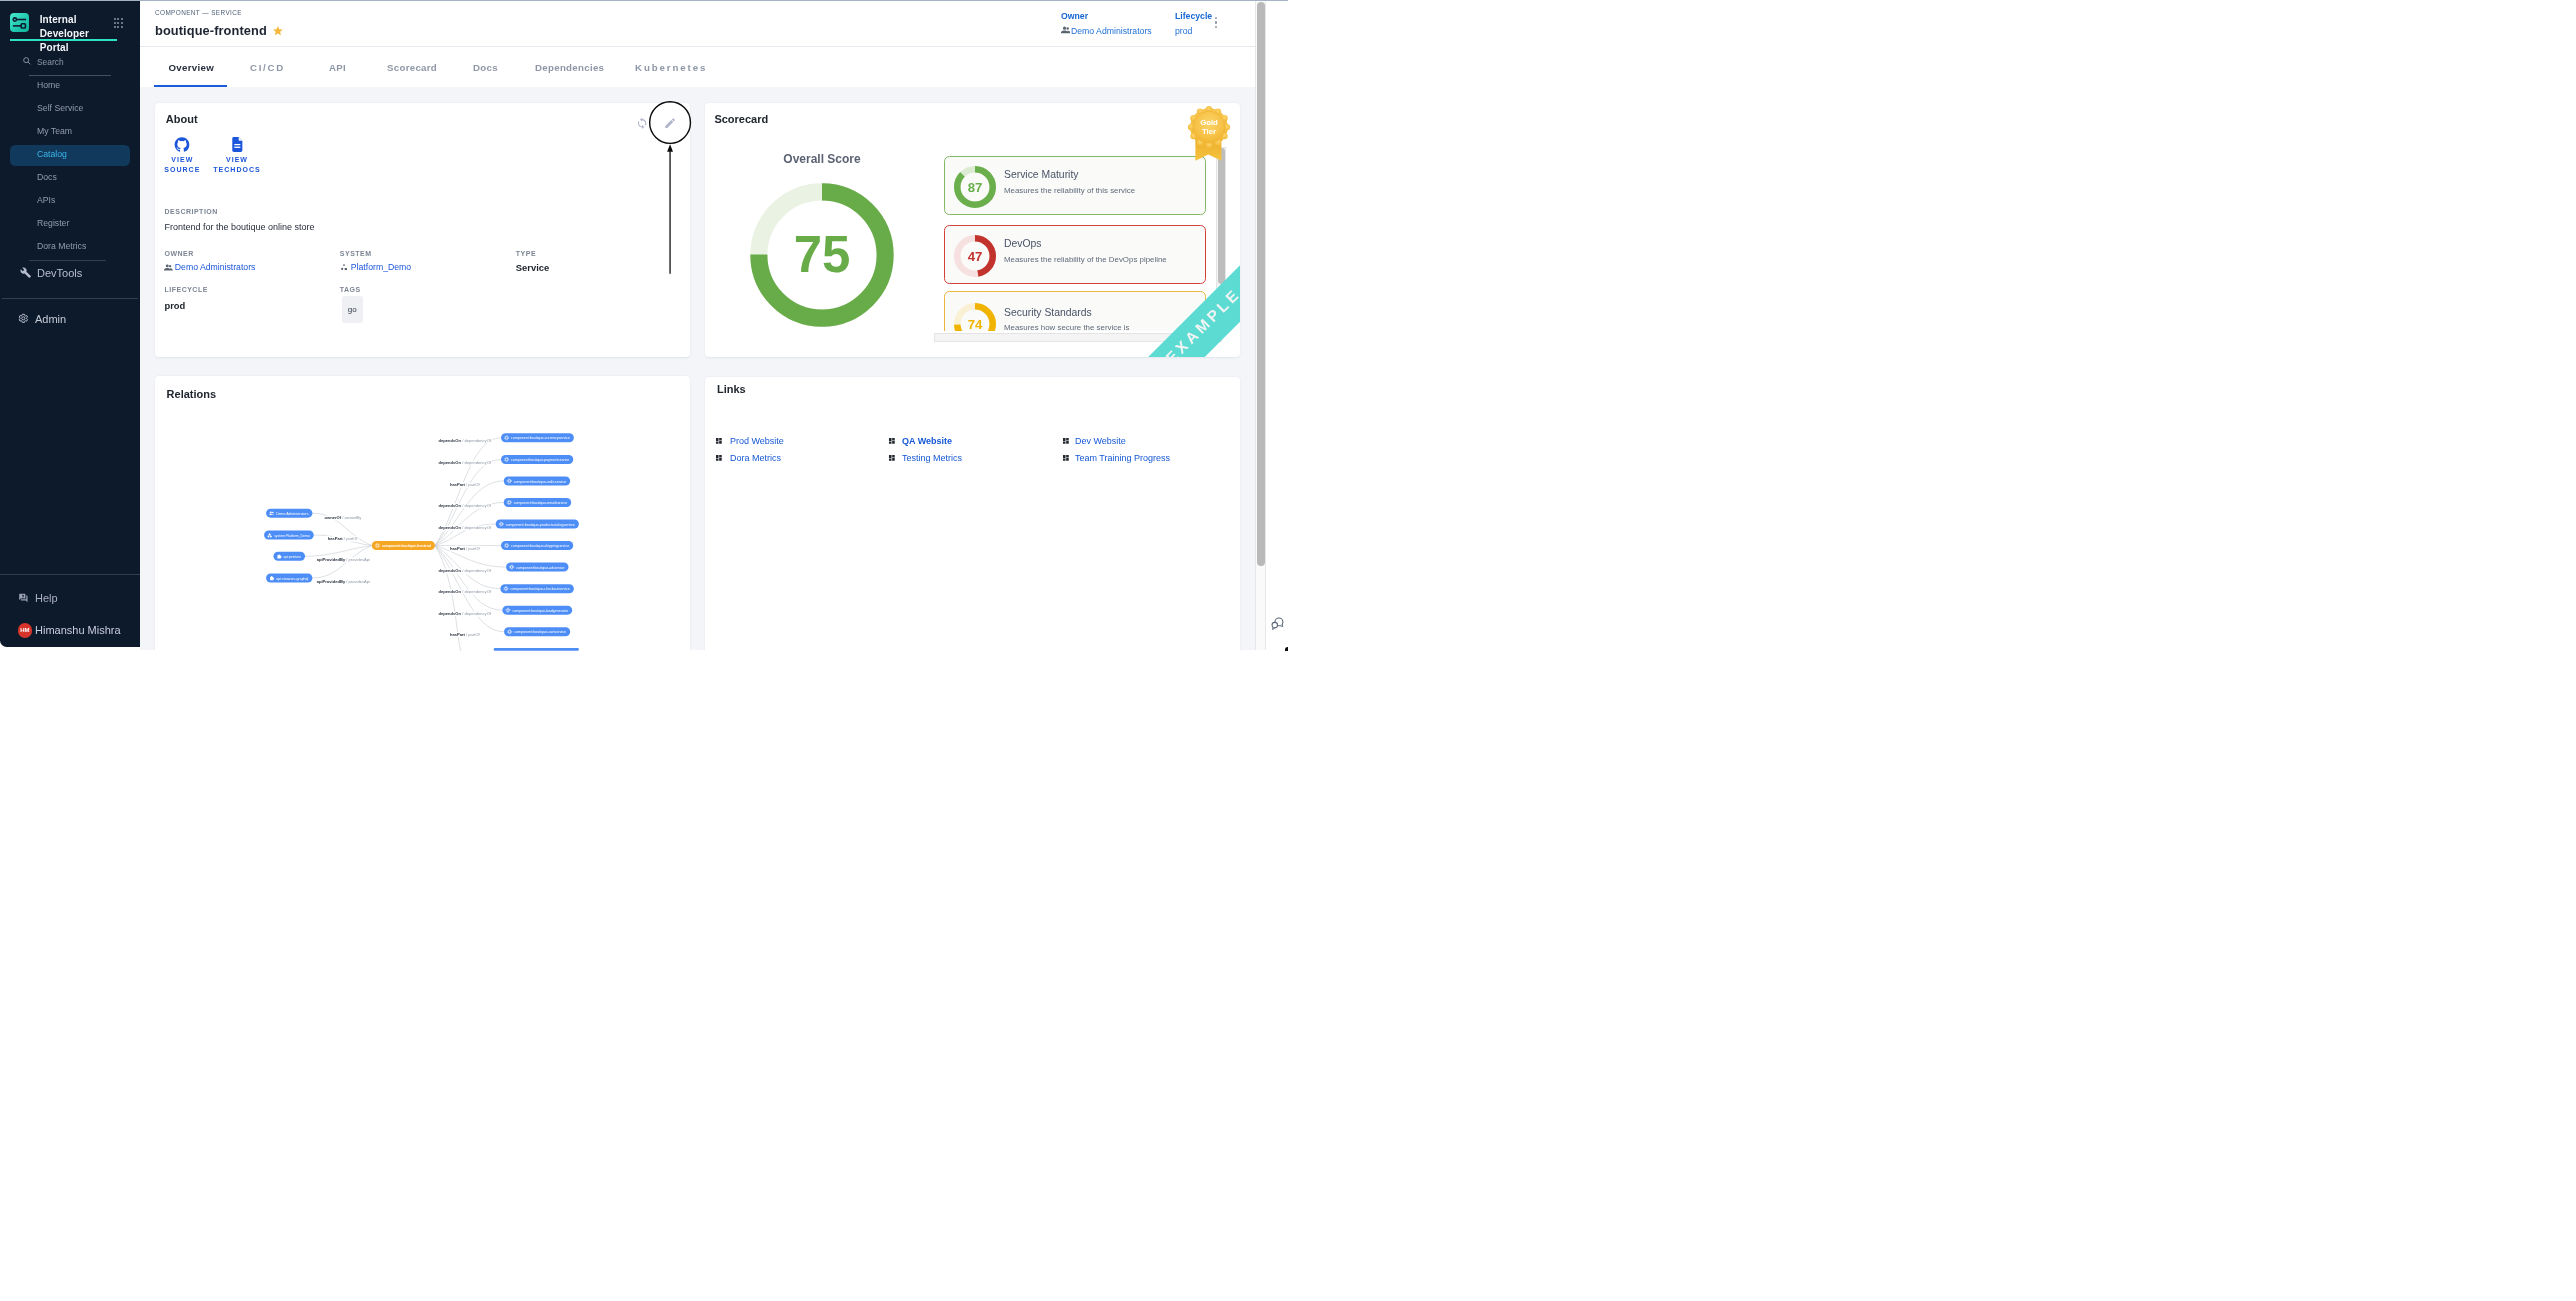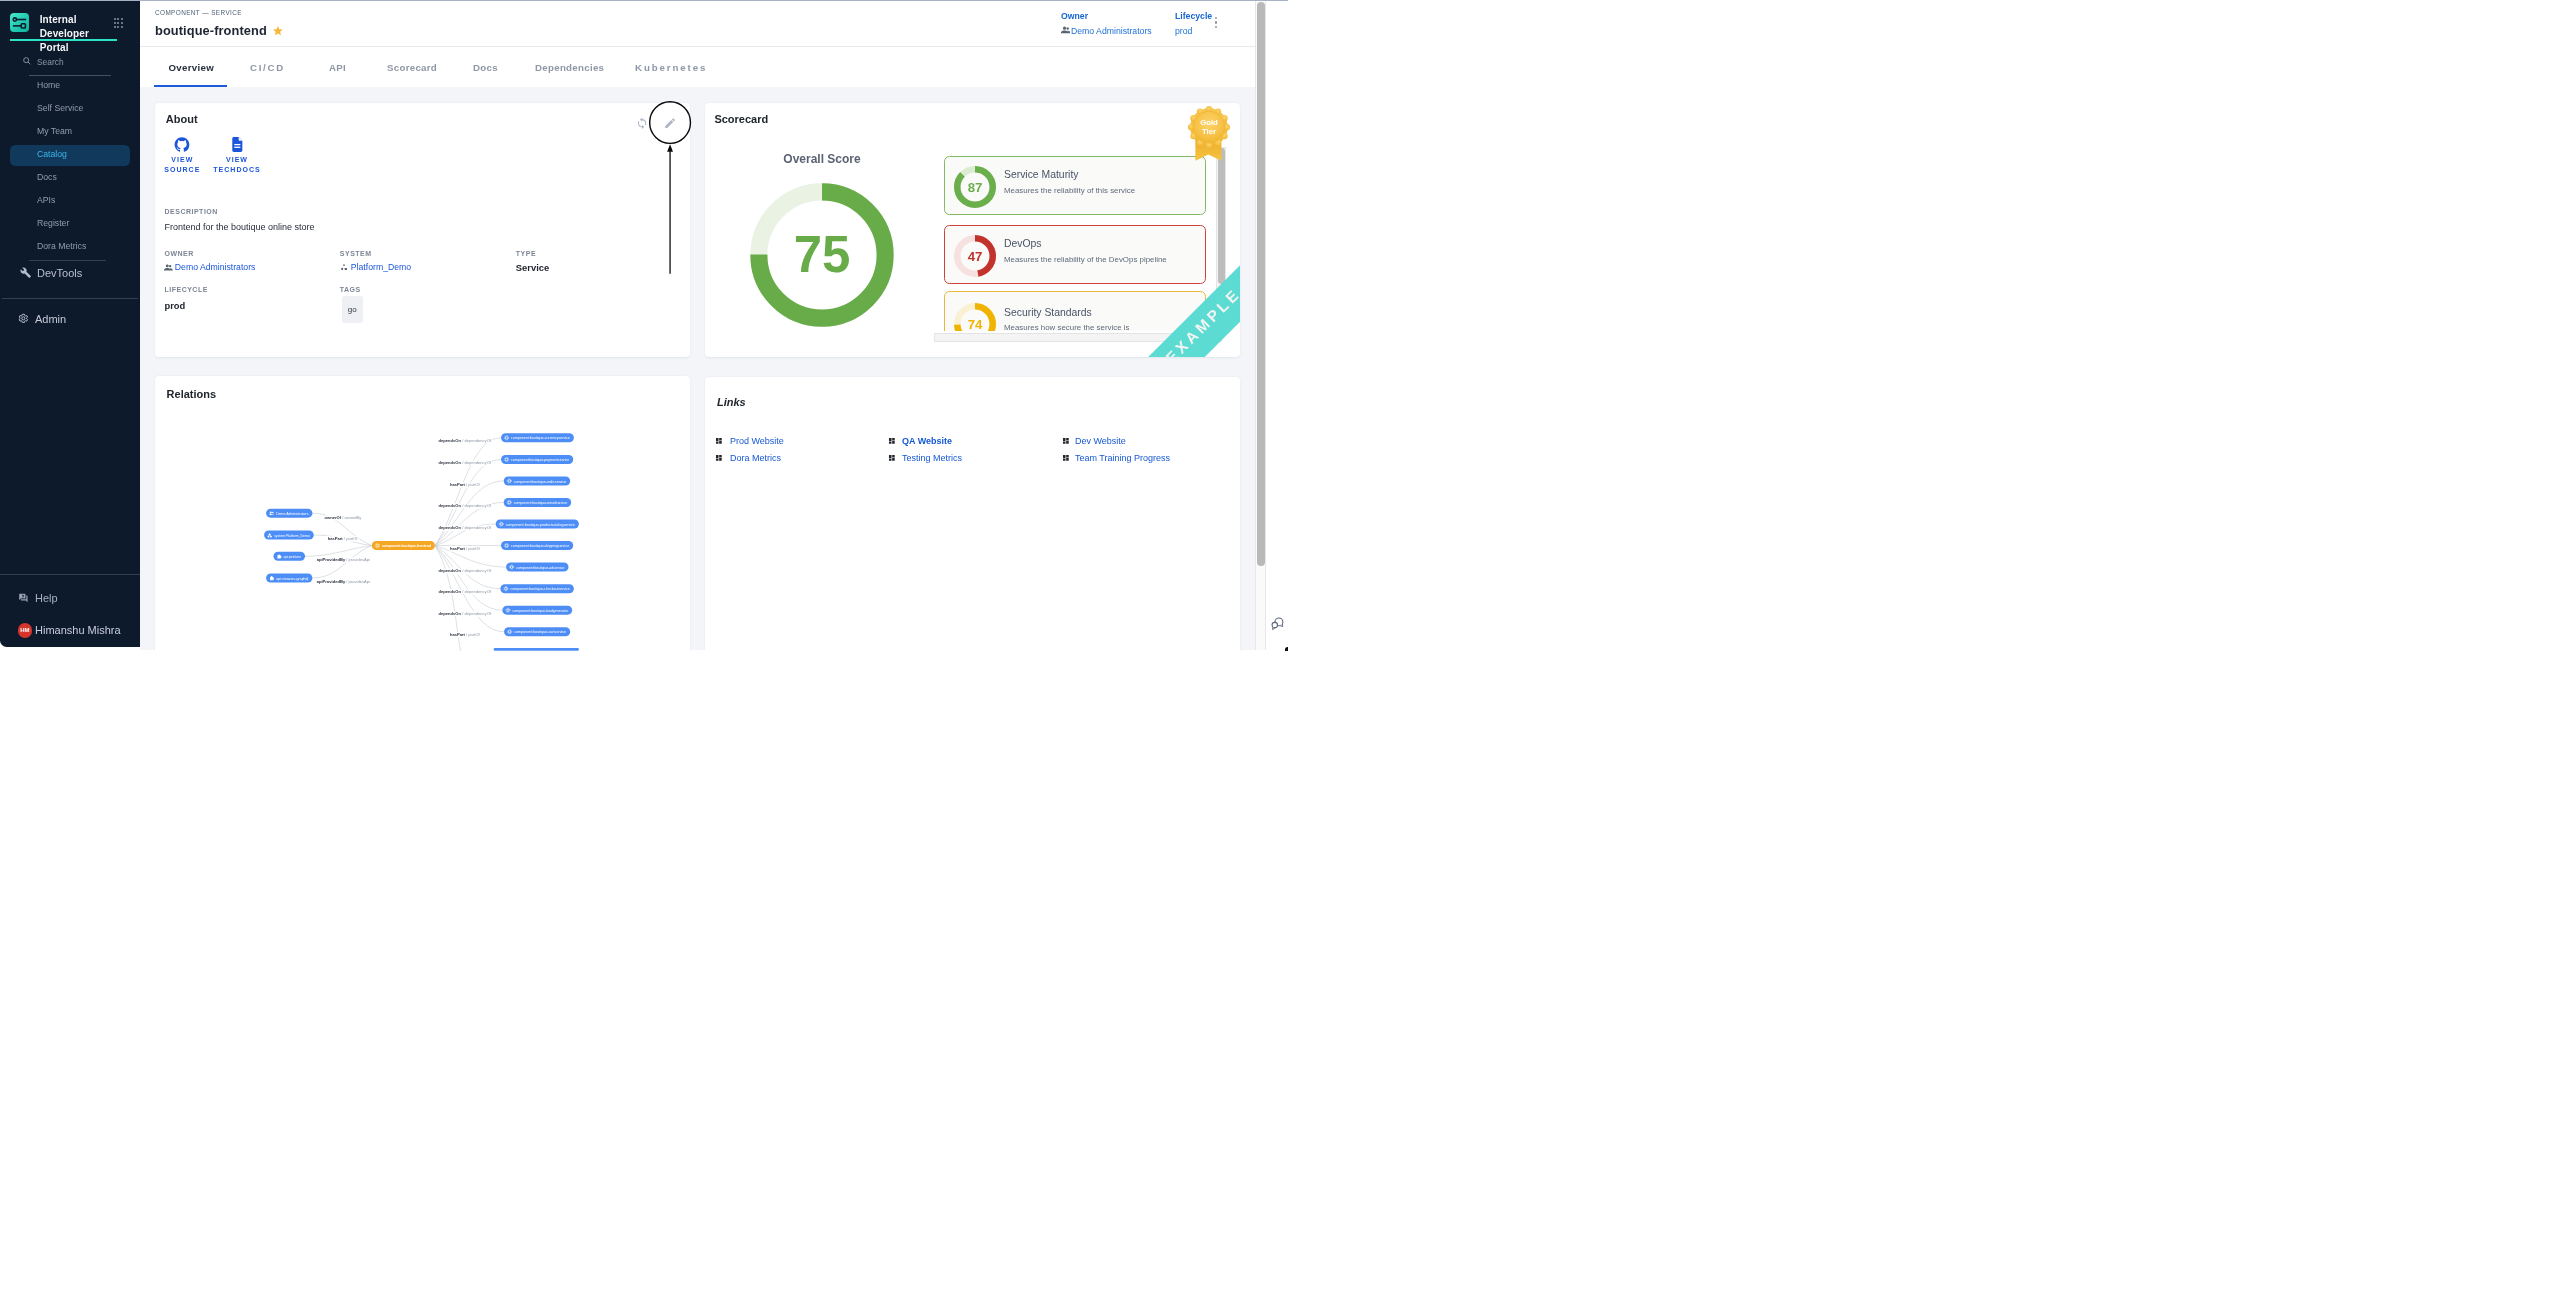--- a/index.html
+++ b/index.html
@@ -402,21 +402,21 @@
             <circle cx="331.3" cy="252.25" r="1.9" fill="none" stroke="#fff" stroke-width="1.1"></circle>
             <circle cx="331.3" cy="252.25" r="3.1" fill="none" stroke="#fff" stroke-width="0.85" stroke-dasharray="1.2 1.1"></circle>
             <text x="338.0" y="254.7" font-size="6.0" fill="#fff" textLength="73.0" lengthAdjust="spacingAndGlyphs" font-weight="bold">component:boutique-frontend</text>
           </g>
 <rect x="504.5" y="405" width="127" height="4" rx="2" fill="#4d8df6"></rect>
 </svg>
 
       </div>
 
       <div class="card" id="linkscard" style="left:565px; top:290px; width:535px; height:282px;">
-        <h2 style="position:absolute; left:12px; top:19px;font-style:italic;">Links</h2>
+        <h2 style="position:absolute; left:12px; top:6px;">Links</h2>
         <svg class="dashico" style="left:10.4px; top:60px;" viewBox="0 0 11.3906 11.3906" width="7.6" height="7.6">
           <use href="#dash"></use>
         </svg>
         <div class="linkrow" style="left:25px; top:59px;">Prod Website</div>
         <svg class="dashico" style="left:183px; top:60px;" viewBox="0 0 11.3906 11.3906" width="7.6" height="7.6">
           <use href="#dash"></use>
         </svg>
         <div class="linkrow" style="left:197px; top:59px;font-weight:bold;">QA Website</div>
         <svg class="dashico" style="left:357px; top:60px;" viewBox="0 0 11.3906 11.3906" width="7.6" height="7.6">
           <use href="#dash"></use>

